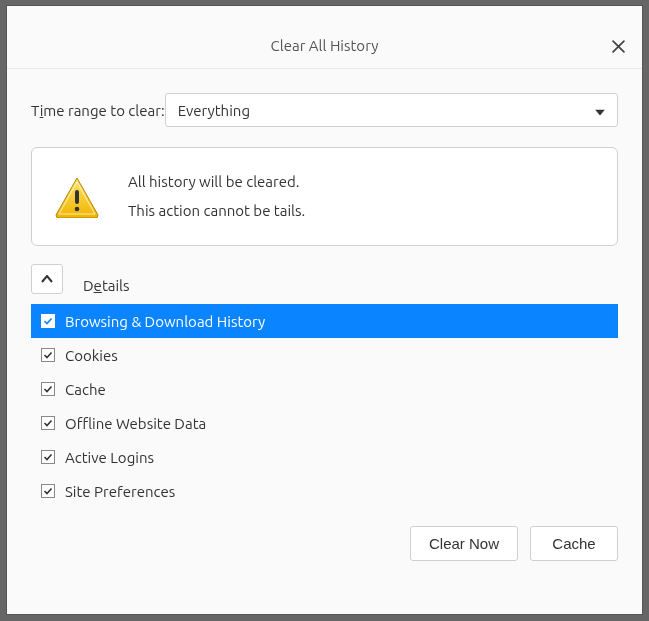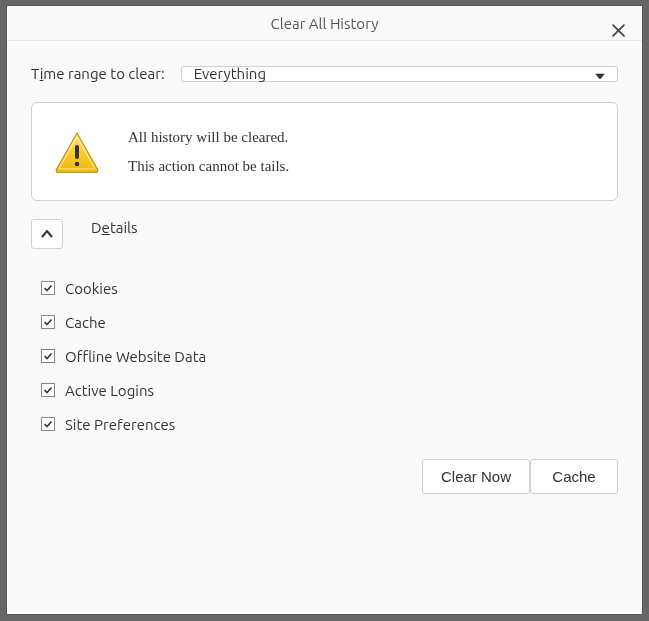--- a/index.html
+++ b/index.html
@@ -16,26 +16,27 @@
   }
   .dialog {
     background: #fafafa;
     position: absolute;
     top: 6px; left: 7px; right: 7px; bottom: 7px;
     display: flex;
     flex-direction: column;
     box-shadow: 0 0 0 1px rgba(0,0,0,0.15);
   }
   .titlebar {
-    height: 35px;
+    height: 47px;
     display: flex;
     align-items: center;
     justify-content: center;
     position: relative;
     border-bottom: 1px solid #e8e8e8;
+    margin-top: 16px;
   }
   .titlebar .title {
     color: #555;
     font-size: 15px;
   }
   .titlebar .close {
     position: absolute;
     right: 14px;
     top: 14px;
     width: 20px;
@@ -46,34 +47,33 @@
   }
   .content {
     padding: 24px 24px 18px 24px;
     display: flex;
     flex-direction: column;
     flex: 1;
   }
   .range-row {
     display: flex;
     align-items: center;
-    gap: 16px;
     margin-bottom: 20px;
   }
   .range-label {
     color: #333;
     font-size: 15px;
   }
   .range-label .mn { text-decoration: underline; }
   .select {
     flex: 1;
     background: #fff;
     border: 1px solid #d0d0d0;
     border-radius: 3px;
-    height: 16px;
+    height: 34px;
     display: flex;
     align-items: center;
     padding: 0 12px;
     position: relative;
     cursor: pointer;
   }
   .select .caret {
     position: absolute;
     right: 12px;
     top: 50%;
@@ -86,26 +86,26 @@
     padding: 20px 22px;
     display: flex;
     align-items: center;
     gap: 28px;
     margin-bottom: 18px;
   }
   .warning-icon {
     width: 46px; height: 42px;
     flex-shrink:0;
   }
-  .warning-text { line-height: 1.9; color: #333; font-family: Liberation Serif, serif; }
+  .warning-text { line-height: 1.9; color: #333; }
   .details-header {
     display: flex;
-    align-items: flex-start;
-    gap: 28px;
-    margin-bottom: 22px;
+    align-items: flex-end;
+    gap: 20px;
+    margin-bottom: 10px;
   }
   .disc-btn {
     width: 32px; height: 30px;
     border: 1px solid #d0d0d0;
     border-radius: 3px;
     background: #fff;
     display:flex;align-items:center;justify-content:center;
     cursor:pointer;
   }
   .details-label .mn { text-decoration: underline; }
@@ -134,20 +134,21 @@
   }
   .list-item.selected .cb {
     background: #fff;
     border-color: #fff;
     color: #0a84ff;
   }
   .cb svg { display:block; }
   .footer {
     display:flex;
     justify-content:flex-end;
+    gap: 12px;
     margin-top: 18px;
   }
   .btn {
     min-width: 88px;
     height: 35px;
     padding: 0 18px;
     background: #fff;
     border: 1px solid #cfcfcf;
     border-radius: 3px;
     font-size: 15px;
@@ -206,20 +207,28 @@
     <div class="details-header">
       <span class="disc-btn">
         <svg width="12" height="8" viewBox="0 0 12 8">
             <path d="M1 7 L6 1 L11 7" fill="none" stroke="#333" stroke-width="2"></path>
           </svg>
       </span>
       <span class="details-label"><span>D</span><span class="mn">e</span><span>tails</span></span>
     </div>
 
     <div class="list" id="list">
+        <div class="list-item selected">
+          <span class="cb">
+            <svg width="10" height="10" viewBox="0 0 10 10">
+              <path d="M1.5 5 L4 7.5 L8.5 2.5" fill="none" stroke="#0a84ff" stroke-width="1.6"></path>
+            </svg>
+          </span>
+          <span>Browsing &amp; Download History</span>
+        </div>
         <div class="list-item">
           <span class="cb">
             <svg width="10" height="10" viewBox="0 0 10 10">
               <path d="M1.5 5 L4 7.5 L8.5 2.5" fill="none" stroke="#333" stroke-width="1.6"></path>
             </svg>
           </span>
           <span>Cookies</span>
         </div>
         <div class="list-item">
           <span class="cb">

